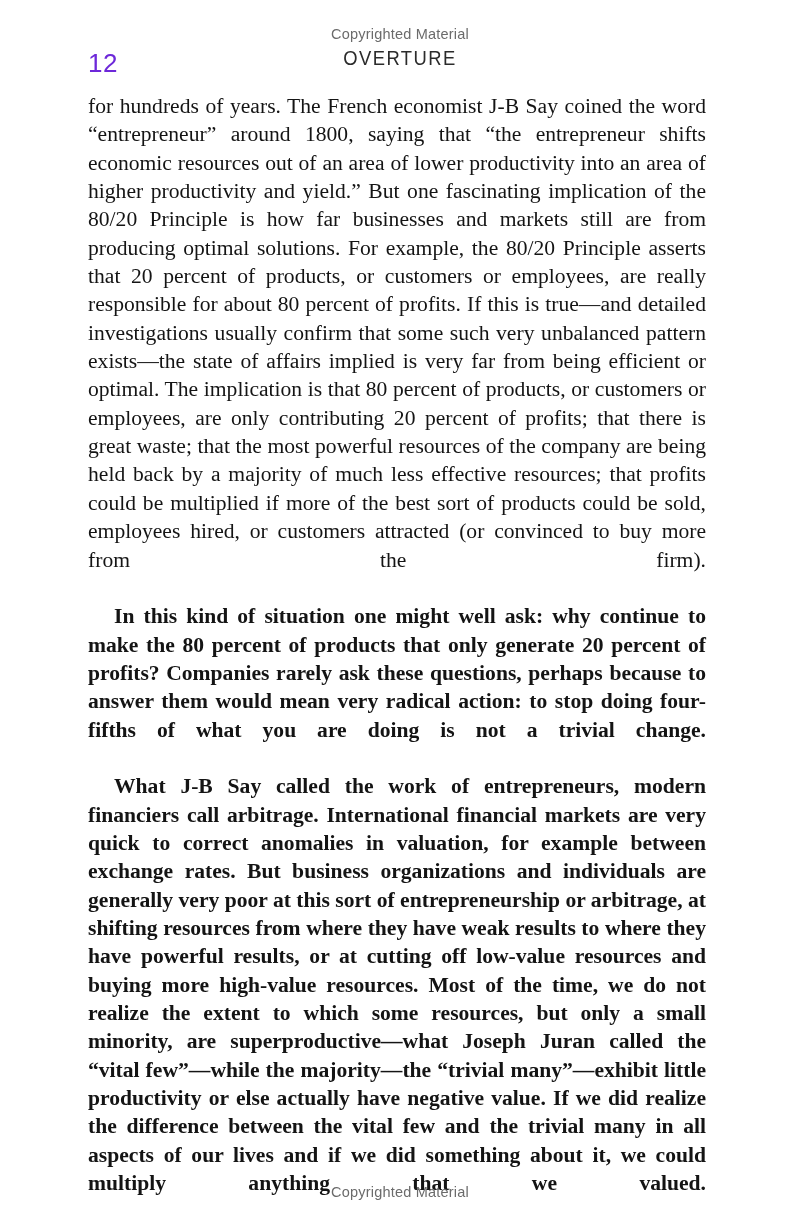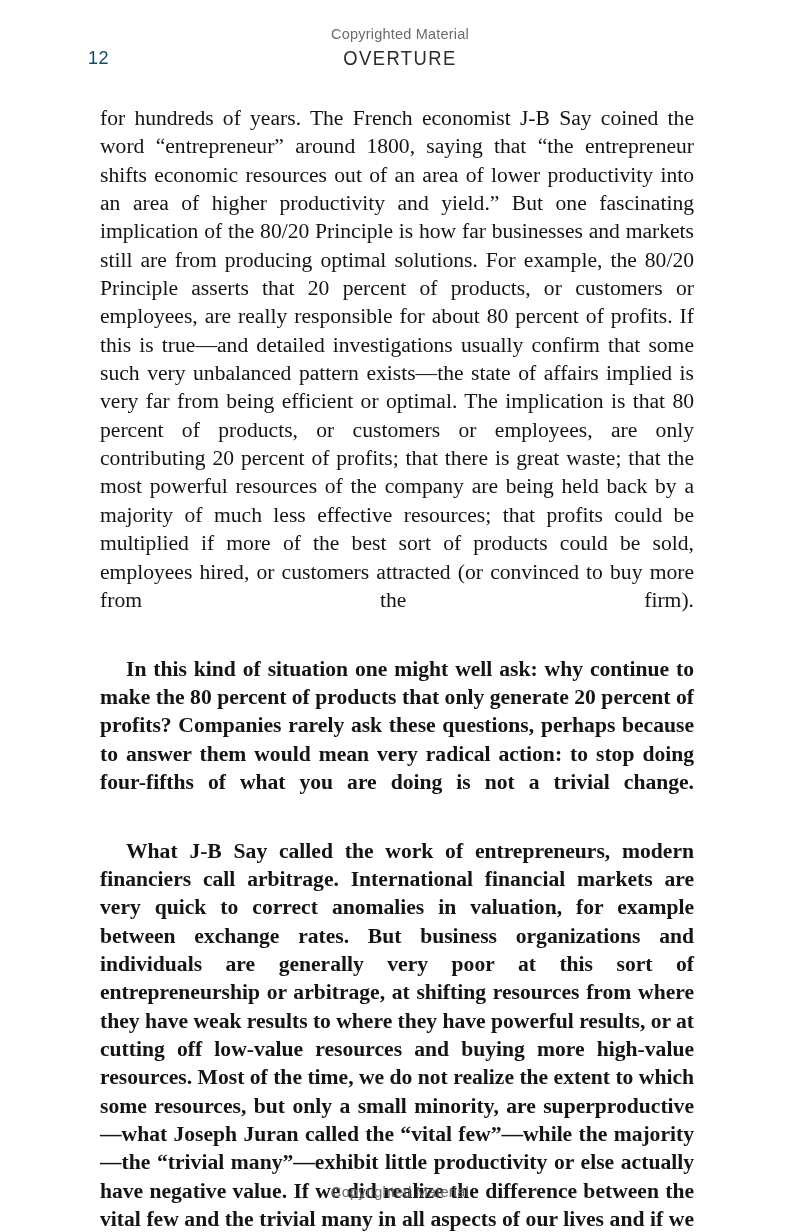--- a/index.html
+++ b/index.html
@@ -38,22 +38,22 @@
     letter-spacing: 0.2px;
     color: #6b6b6b;
     white-space: nowrap;
   }
 
   .folio {
     position: absolute;
     top: 22px;
     left: 88px;
     font-family: "Liberation Sans", "DejaVu Sans", sans-serif;
-    font-size: 18px;
-    color: #0c4a6e;
+    font-size: 26px;
+    color: #6d28d9;
     letter-spacing: 0.5px;
   }
 
   .chapter-title {
     position: absolute;
     top: 21px;
     left: 0;
     right: 0;
     text-align: center;
     font-family: "Liberation Sans", "DejaVu Sans", sans-serif;
@@ -67,21 +67,21 @@
 
   
   .text-block {
     position: absolute;
     top: 92px;
     left: 88px;
     width: 618px;
   }
 
   .text-block p {
-    margin: 12px;
+    margin: 0;
     font-size: 21.6px;
     line-height: 28.35px;
     color: #141414;
     text-align: justify;
     text-justify: inter-word;
     hyphens: none;
     text-indent: 0;
     word-spacing: -0.2px;
   }
 

